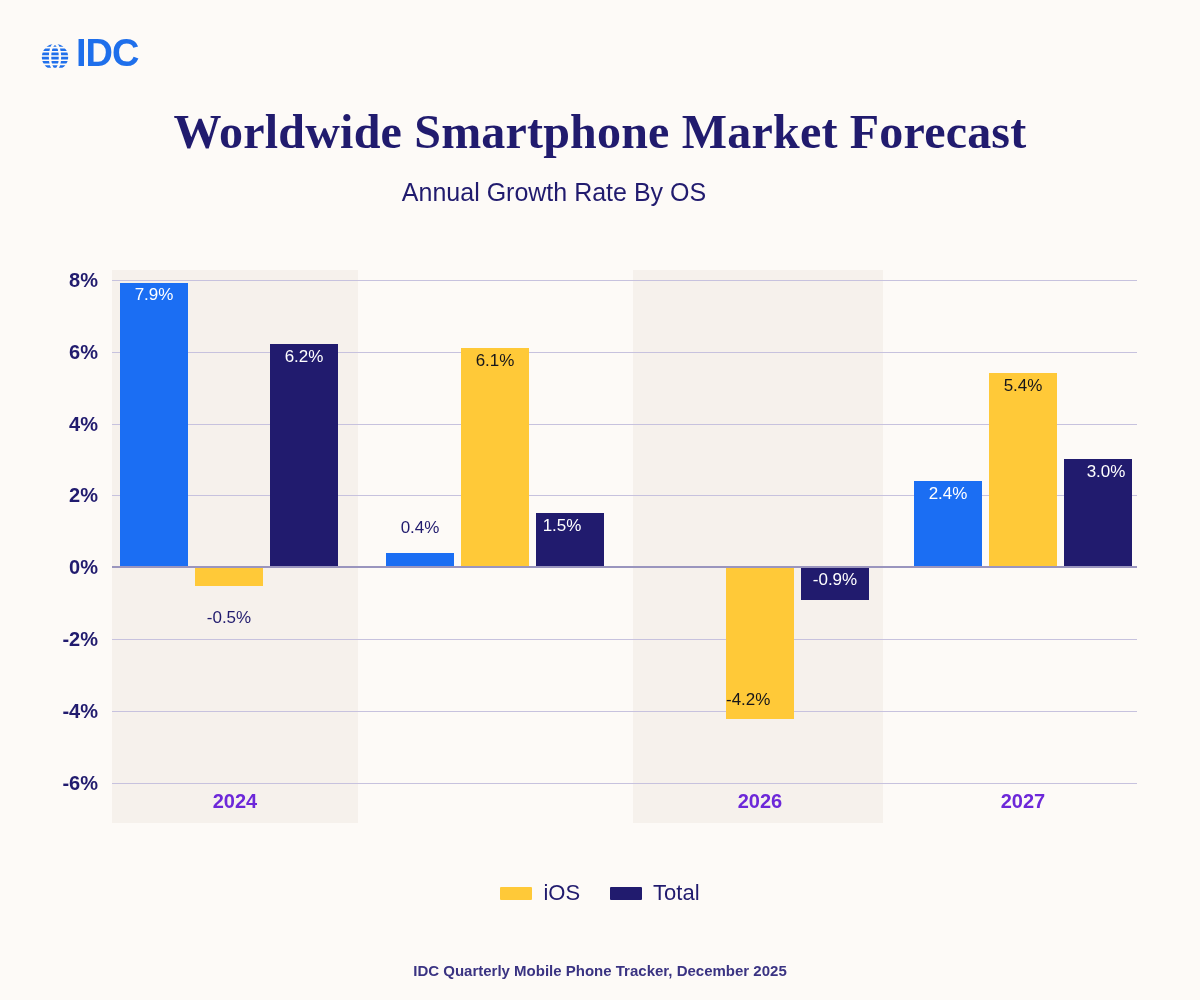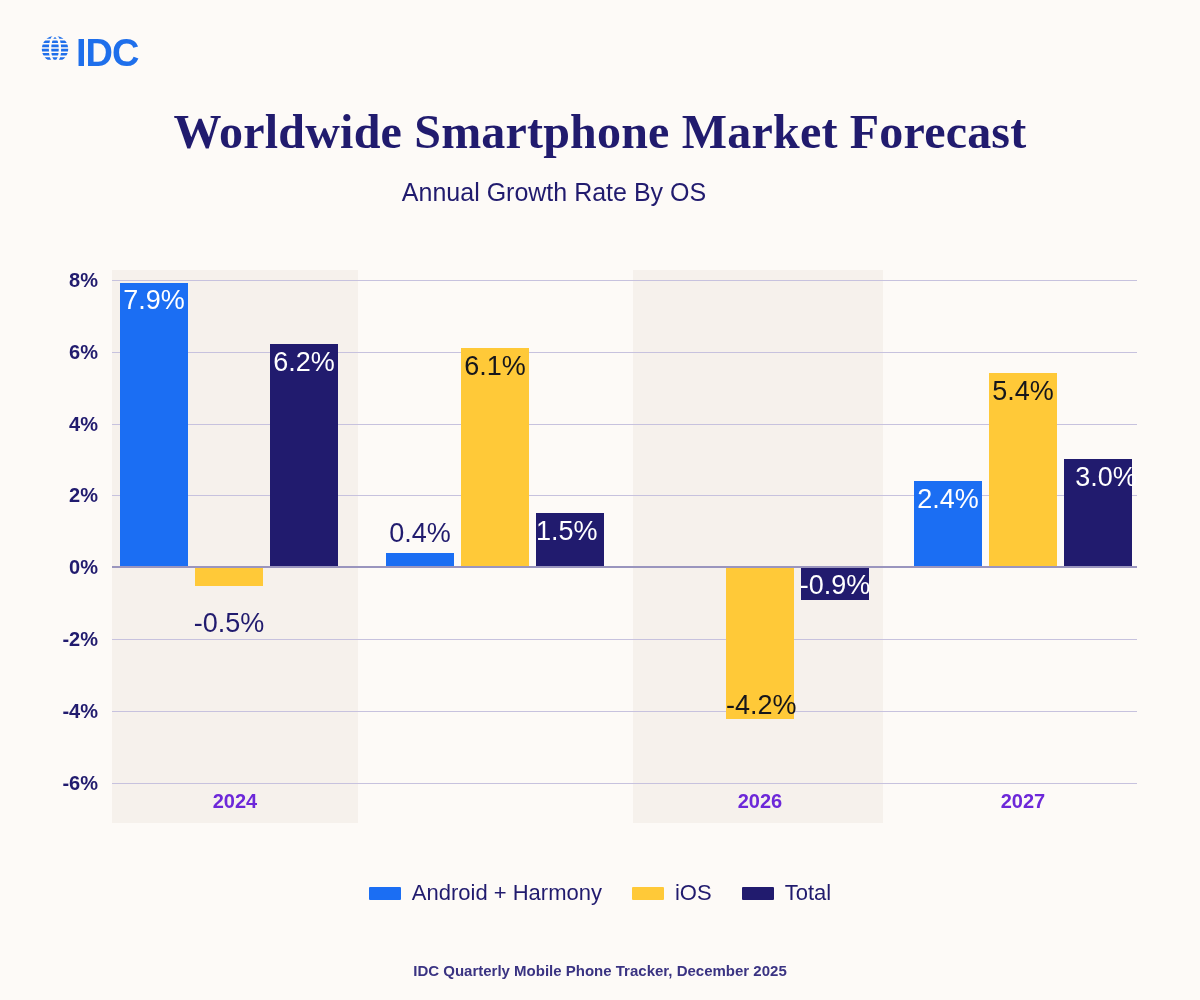--- a/index.html
+++ b/index.html
@@ -6,21 +6,21 @@
   body{
     width:1200px;height:1000px;
     background:#FDFAF7;
     font-family:"Liberation Sans", sans-serif;
     position:relative;
     overflow:hidden;
     -webkit-font-smoothing:antialiased;
   }
 
   
-  #logo{position:absolute;left:40px;top:34px;display:flex;align-items:flex-start;gap:6px;}
+  #logo{position:absolute;left:40px;top:34px;display:flex;align-items:flex-end;gap:6px;}
   #logo .globe{width:30px;height:30px;position:relative;display:block;}
   #logo .wordmark{
     font-family:"Liberation Sans", sans-serif;
     font-size:38px;font-weight:bold;color:#1F6FEB;
     letter-spacing:-1px;line-height:1;
   }
 
   
   #title{
     position:absolute;left:0;top:104px;width:1200px;text-align:center;
@@ -48,21 +48,21 @@
   }
   .xtick{
     position:absolute;text-align:center;
     font-size:20px;font-weight:bold;color:#6d28d9;
     font-family:"Liberation Sans", sans-serif;
   }
 
   .bar{position:absolute;}
   .barlabel{
     position:absolute;text-align:center;white-space:nowrap;
-    font-size:27px;font-weight:500;
+    font-size:17px;font-weight:500;
     font-family:"Liberation Sans", sans-serif;
   }
   .lbl-in-white{color:#FFFFFF;}
   .lbl-in-dark{color:#16161B;}
   .lbl-out{color:#211B6E;}
 
   
   #legend{
     position:absolute;left:0;top:880px;width:1200px;
     display:flex;justify-content:center;align-items:center;gap:30px;
@@ -166,24 +166,20 @@
 
   <div class="zeroline" style="left:112px;top:566px;width:1025px;"></div>
 
   <div class="xtick" style="left:112px;top:790px;width:246px;">2024</div>
   <div class="xtick" style="left:637px;top:790px;width:246px;">2026</div>
   <div class="xtick" style="left:900px;top:790px;width:246px;">2027</div>
 </div>
 
 <div id="legend">
   <div class="legend-item">
-    <span class="legend-swatch" style="background:#1B6EF3;"></span>
-    <span class="legend-label">Android + Harmony</span>
-  </div>
-  <div class="legend-item">
     <span class="legend-swatch" style="background:#FFC938;"></span>
     <span class="legend-label">iOS</span>
   </div>
   <div class="legend-item">
     <span class="legend-swatch" style="background:#211B6E;"></span>
     <span class="legend-label">Total</span>
   </div>
 </div>
 
 <div id="footnote">IDC Quarterly Mobile Phone Tracker, December 2025</div>

